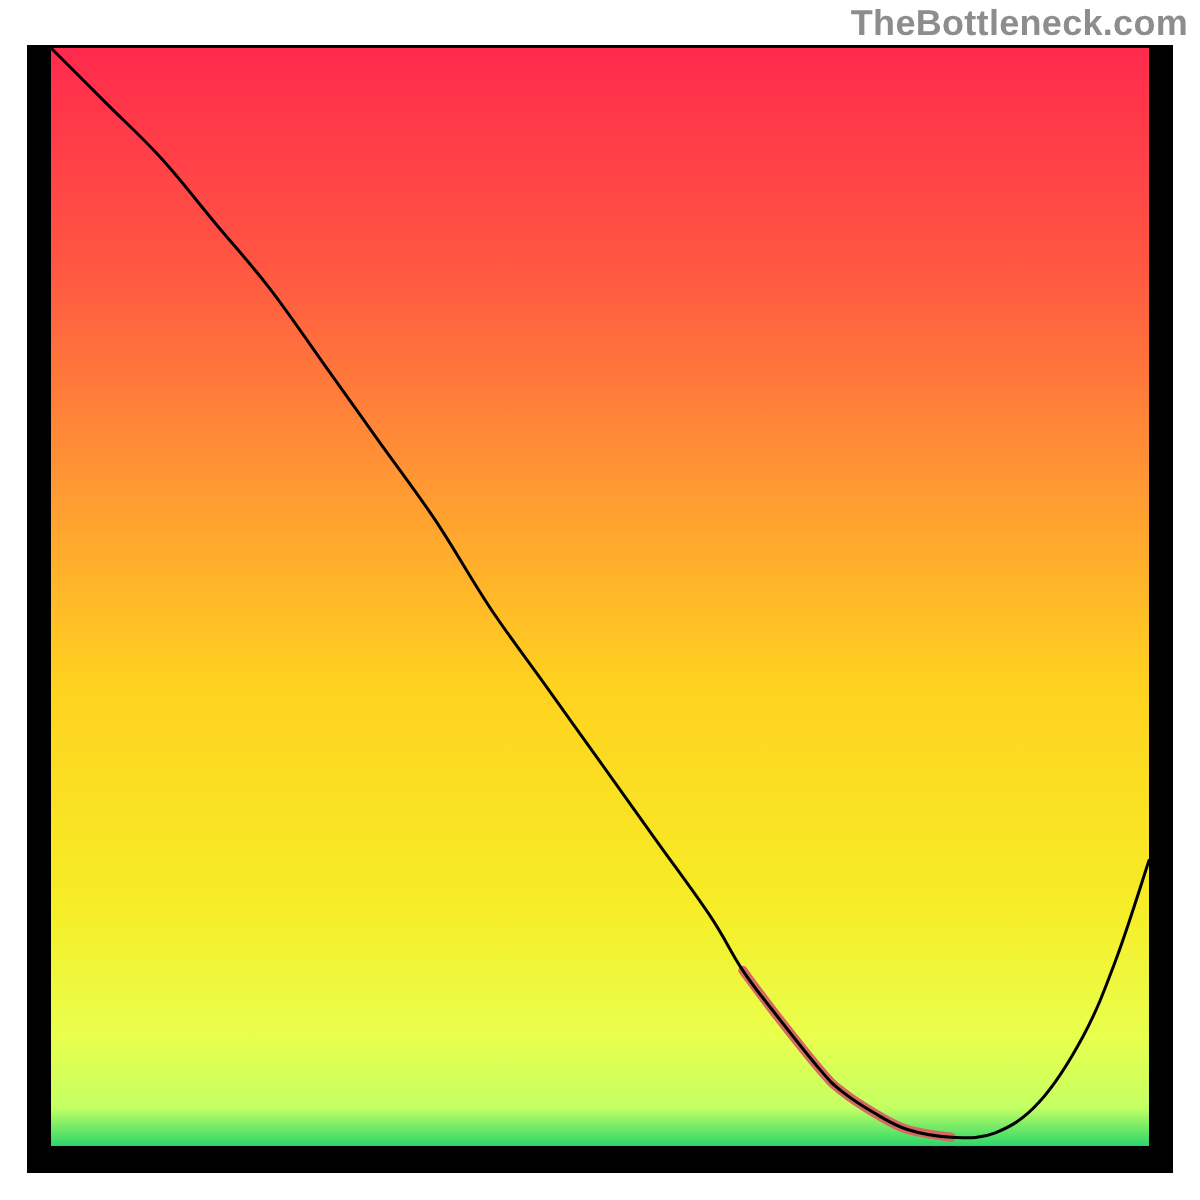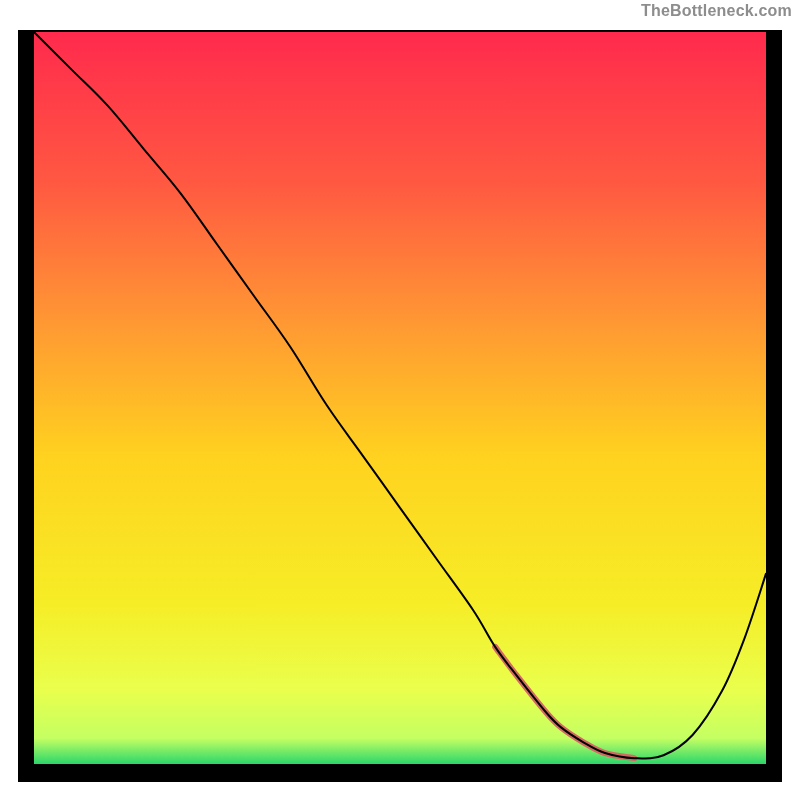--- a/index.html
+++ b/index.html
@@ -6,21 +6,21 @@
   html, body { width: 800px; height: 800px; overflow: hidden; background: #fff; font-family: Arial, Helvetica, sans-serif; }
   .frame {
     position: relative;
     width: 800px;
     height: 800px;
   }
   .attribution {
     position: absolute;
     top: 2px;
     right: 8px;
-    font-size: 16px;
+    font-size: 24px;
     font-weight: 700;
     color: #8d8d8d;
     letter-spacing: 0.2px;
   }
   .plot-outer {
     position: absolute;
     left: 18px;
     top: 30px;
     width: 764px;
     height: 752px;

